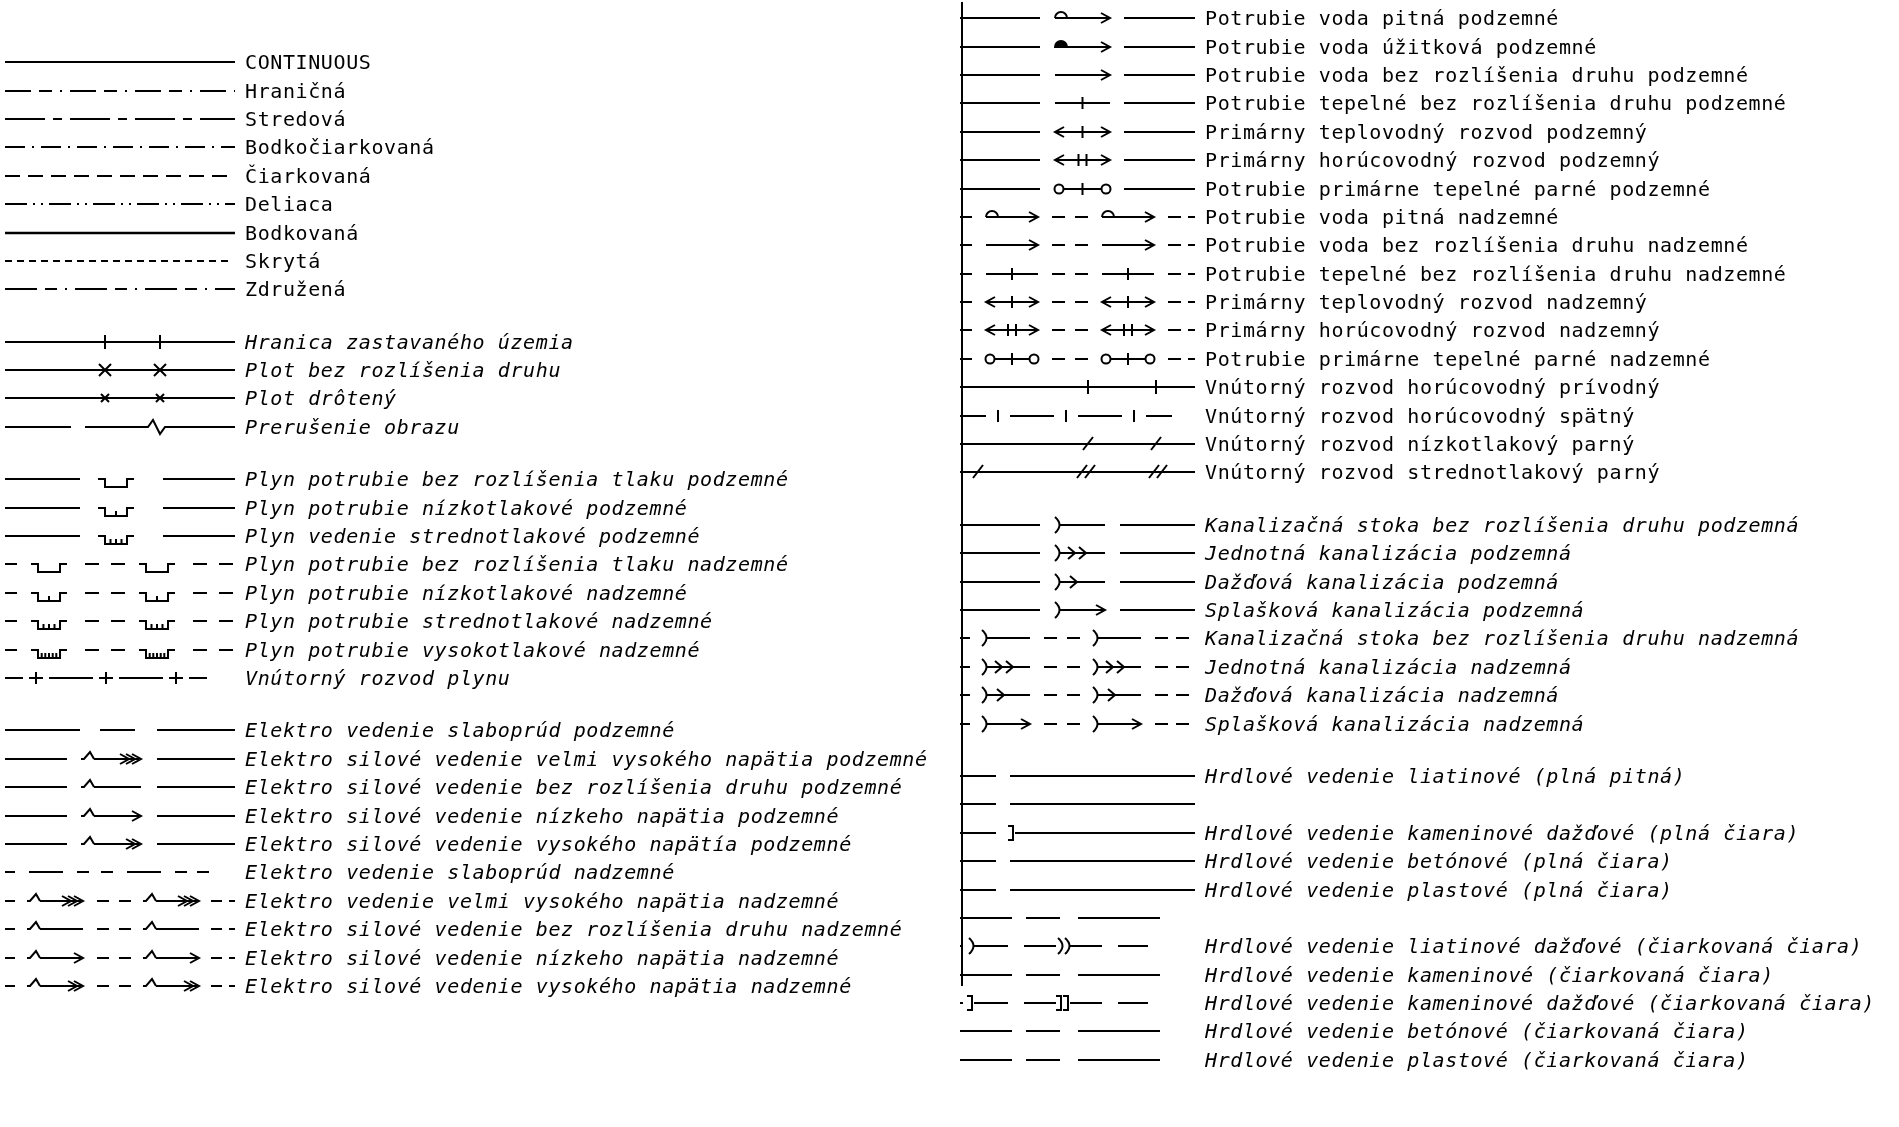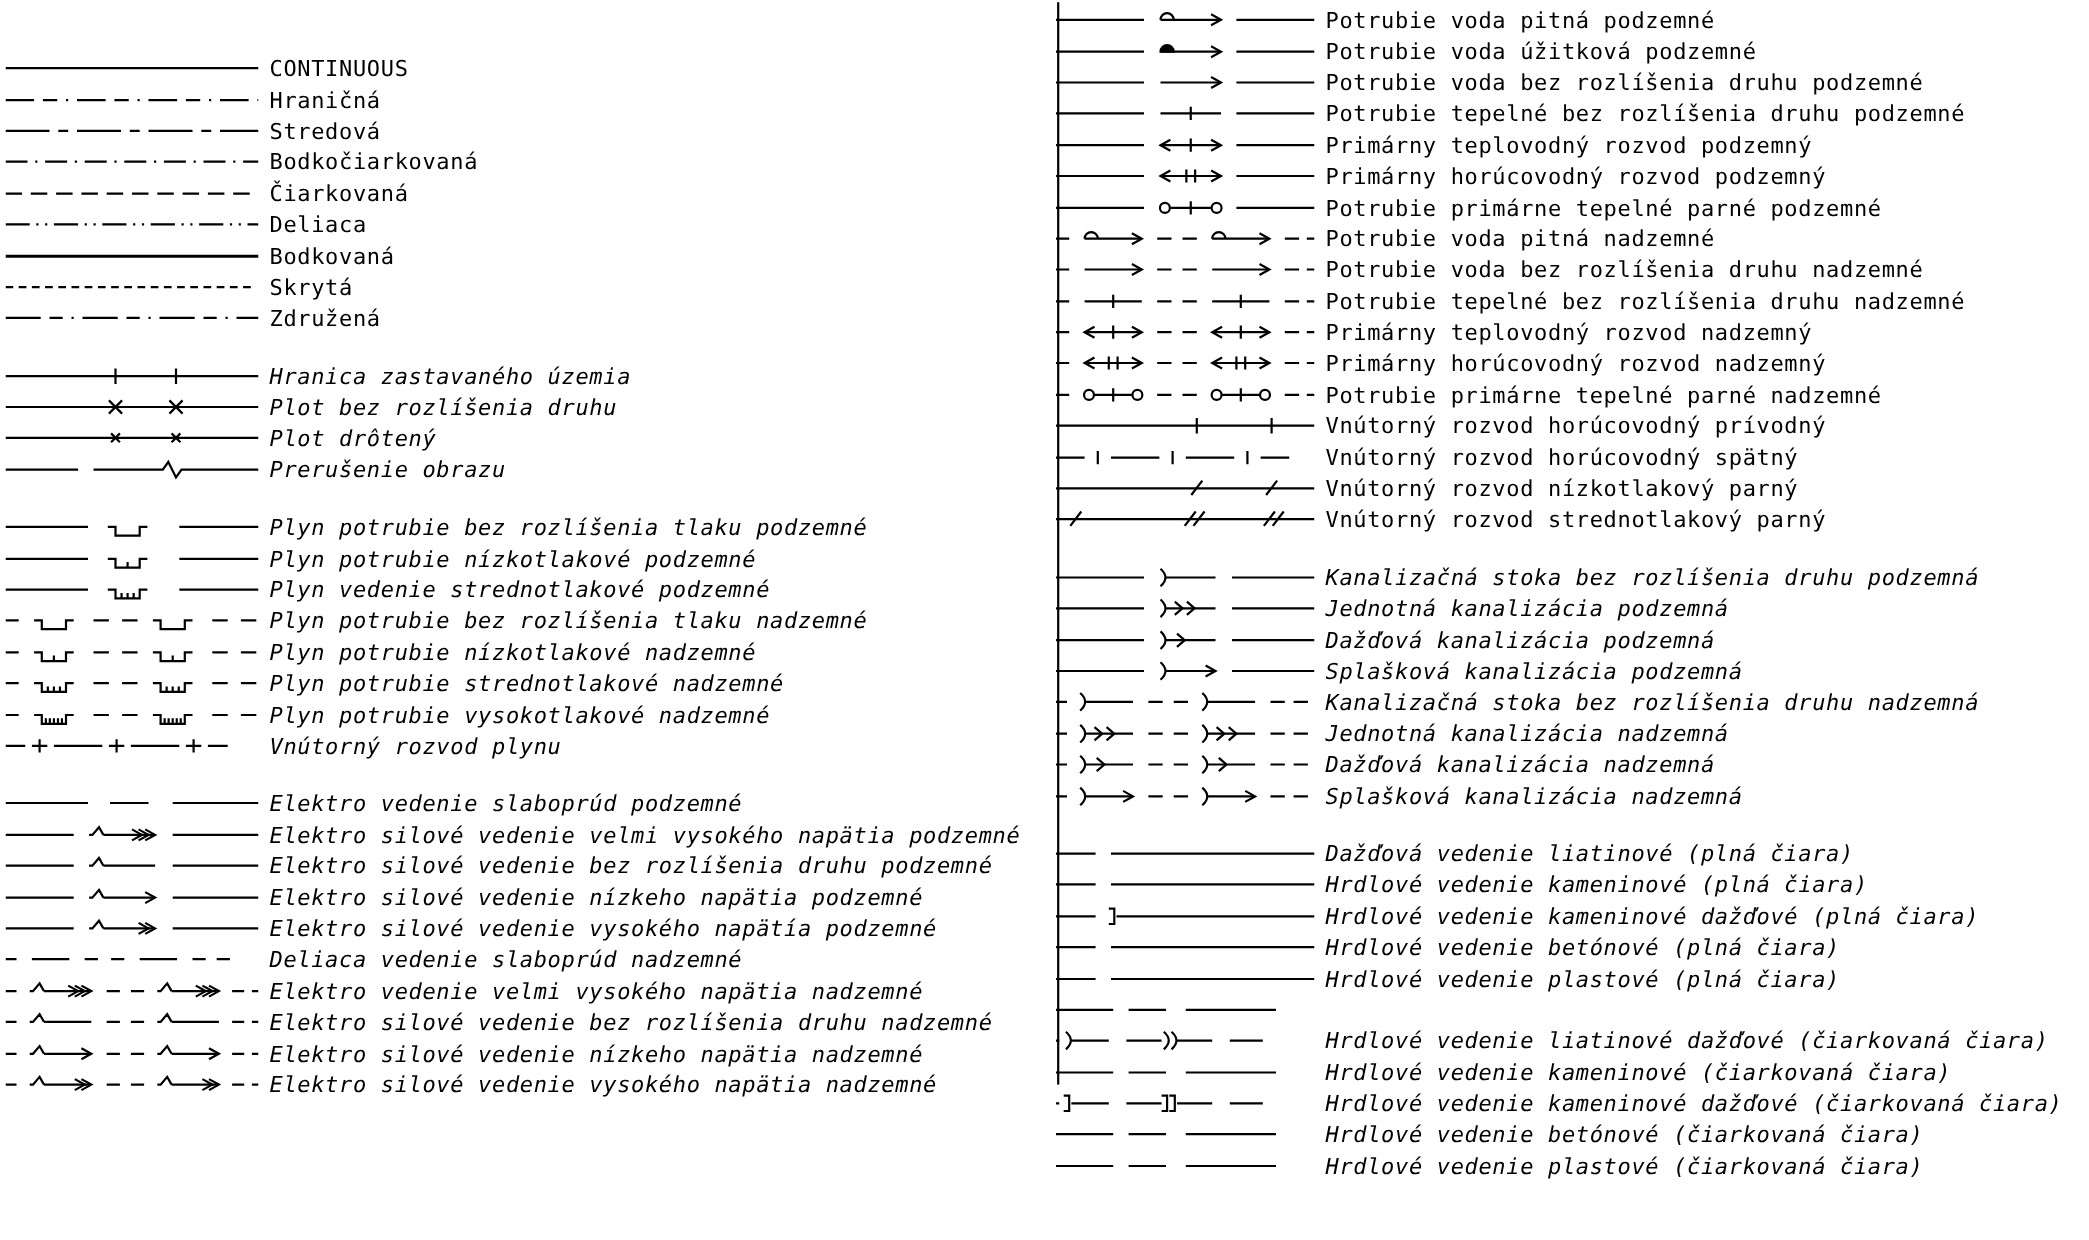--- a/index.html
+++ b/index.html
@@ -364,21 +364,21 @@
               <line x1="0" y1="13" x2="10" y2="13"></line>
               <line x1="24" y1="13" x2="58" y2="13"></line>
               <line x1="72" y1="13" x2="84" y2="13"></line>
               <line x1="96" y1="13" x2="108" y2="13"></line>
               <line x1="122" y1="13" x2="156" y2="13"></line>
               <line x1="170" y1="13" x2="182" y2="13"></line>
               <line x1="192" y1="13" x2="204" y2="13"></line>
             </g>
           </svg>
         </span>
-        <span class="label">Deliaca vedenie slaboprúd nadzemné</span>
+        <span class="label">Elektro vedenie slaboprúd nadzemné</span>
       </div>
       <div class="row">
         <span>
           <svg class="sample" width="230" height="26" viewBox="0 0 230 26" xmlns="http://www.w3.org/2000/svg">
             <g stroke="#000" stroke-width="2" fill="none" stroke-linecap="butt">
               <line x1="0" y1="13" x2="10" y2="13"></line>
               <path d="M22 13h3l6-7 4 7"></path>
               <line x1="35" y1="13" x2="76" y2="13"></line>
               <path d="M69 8L78 13L69 18"></path>
               <path d="M63 8L72 13L63 18"></path>
@@ -882,32 +882,31 @@
     <div class="section">
       <div class="row">
         <span>
           <svg class="sample" width="235" height="26" viewBox="0 0 235 26" xmlns="http://www.w3.org/2000/svg">
             <g stroke="#000" stroke-width="2" fill="none" stroke-linecap="butt">
               <line x1="0" y1="13" x2="36" y2="13"></line>
               <line x1="50" y1="13" x2="235" y2="13"></line>
             </g>
           </svg>
         </span>
-        <span class="label">Dažďová vedenie liatinové (plná čiara)</span>
+        <span class="label">Hrdlové vedenie liatinové (plná pitná)</span>
       </div>
       <div class="row">
         <span>
           <svg class="sample" width="235" height="26" viewBox="0 0 235 26" xmlns="http://www.w3.org/2000/svg">
             <g stroke="#000" stroke-width="2" fill="none" stroke-linecap="butt">
               <line x1="0" y1="13" x2="36" y2="13"></line>
               <line x1="50" y1="13" x2="235" y2="13"></line>
             </g>
           </svg>
         </span>
-        <span class="label">Hrdlové vedenie kameninové (plná čiara)</span>
       </div>
       <div class="row">
         <span>
           <svg class="sample" width="235" height="26" viewBox="0 0 235 26" xmlns="http://www.w3.org/2000/svg">
             <g stroke="#000" stroke-width="2" fill="none" stroke-linecap="butt">
               <line x1="0" y1="13" x2="36" y2="13"></line>
               <path d="M48 6H53V20H48"></path>
               <line x1="55" y1="13" x2="235" y2="13"></line>
             </g>
           </svg>

